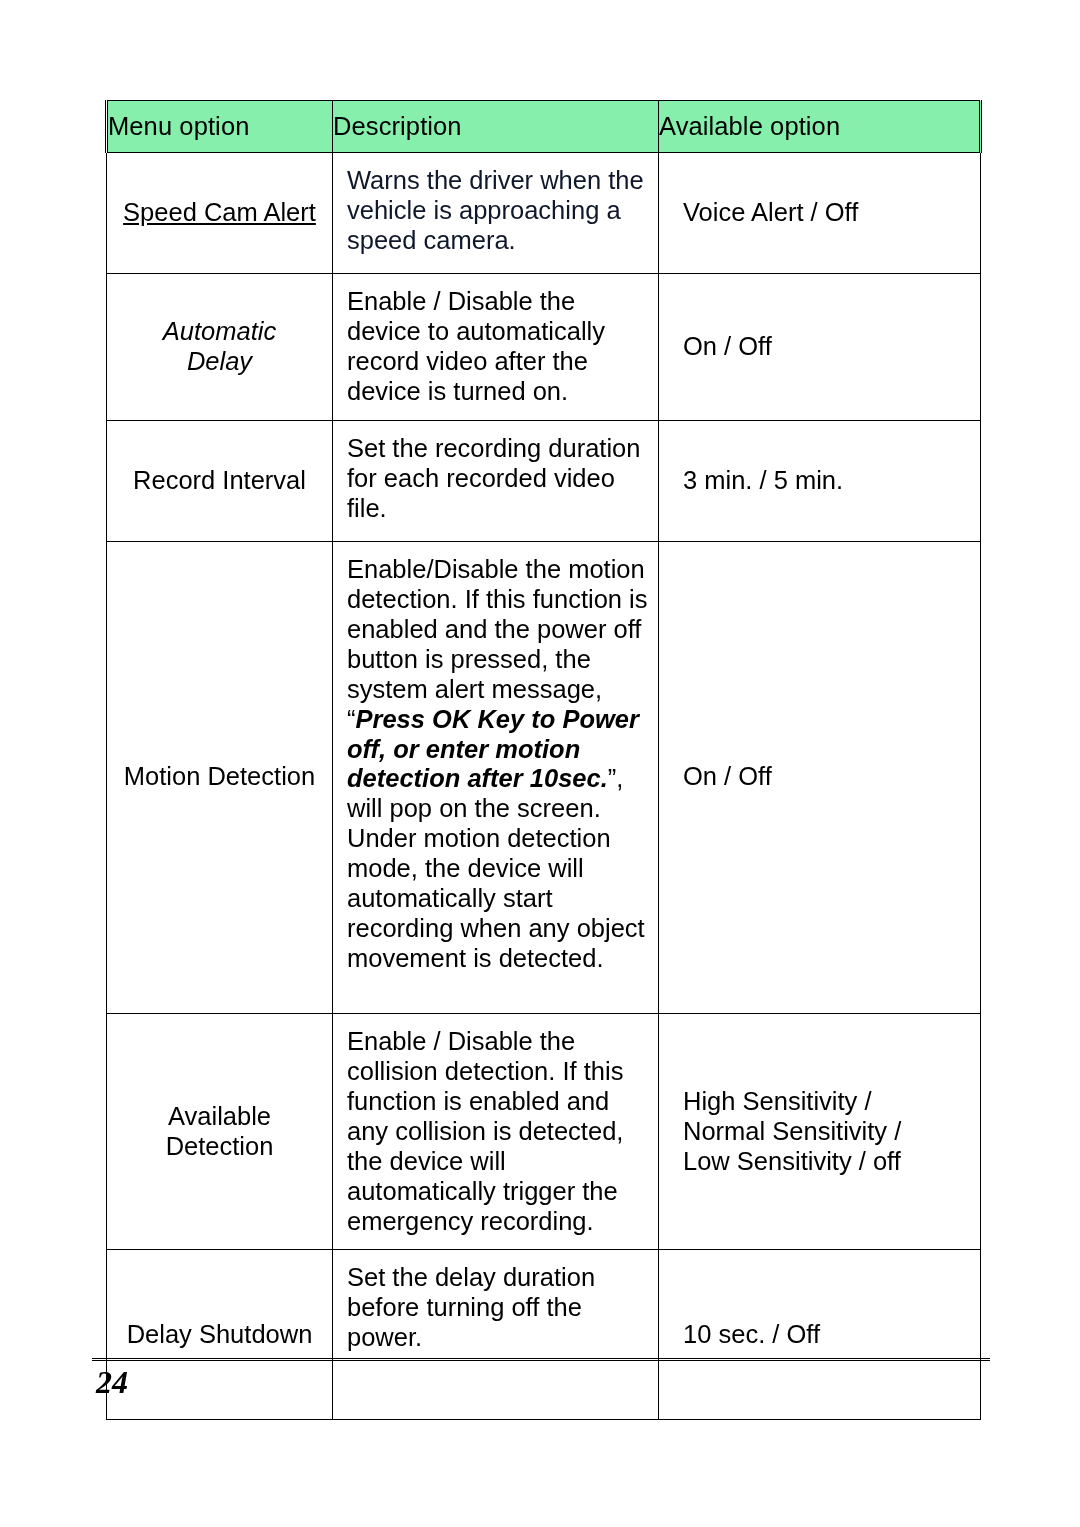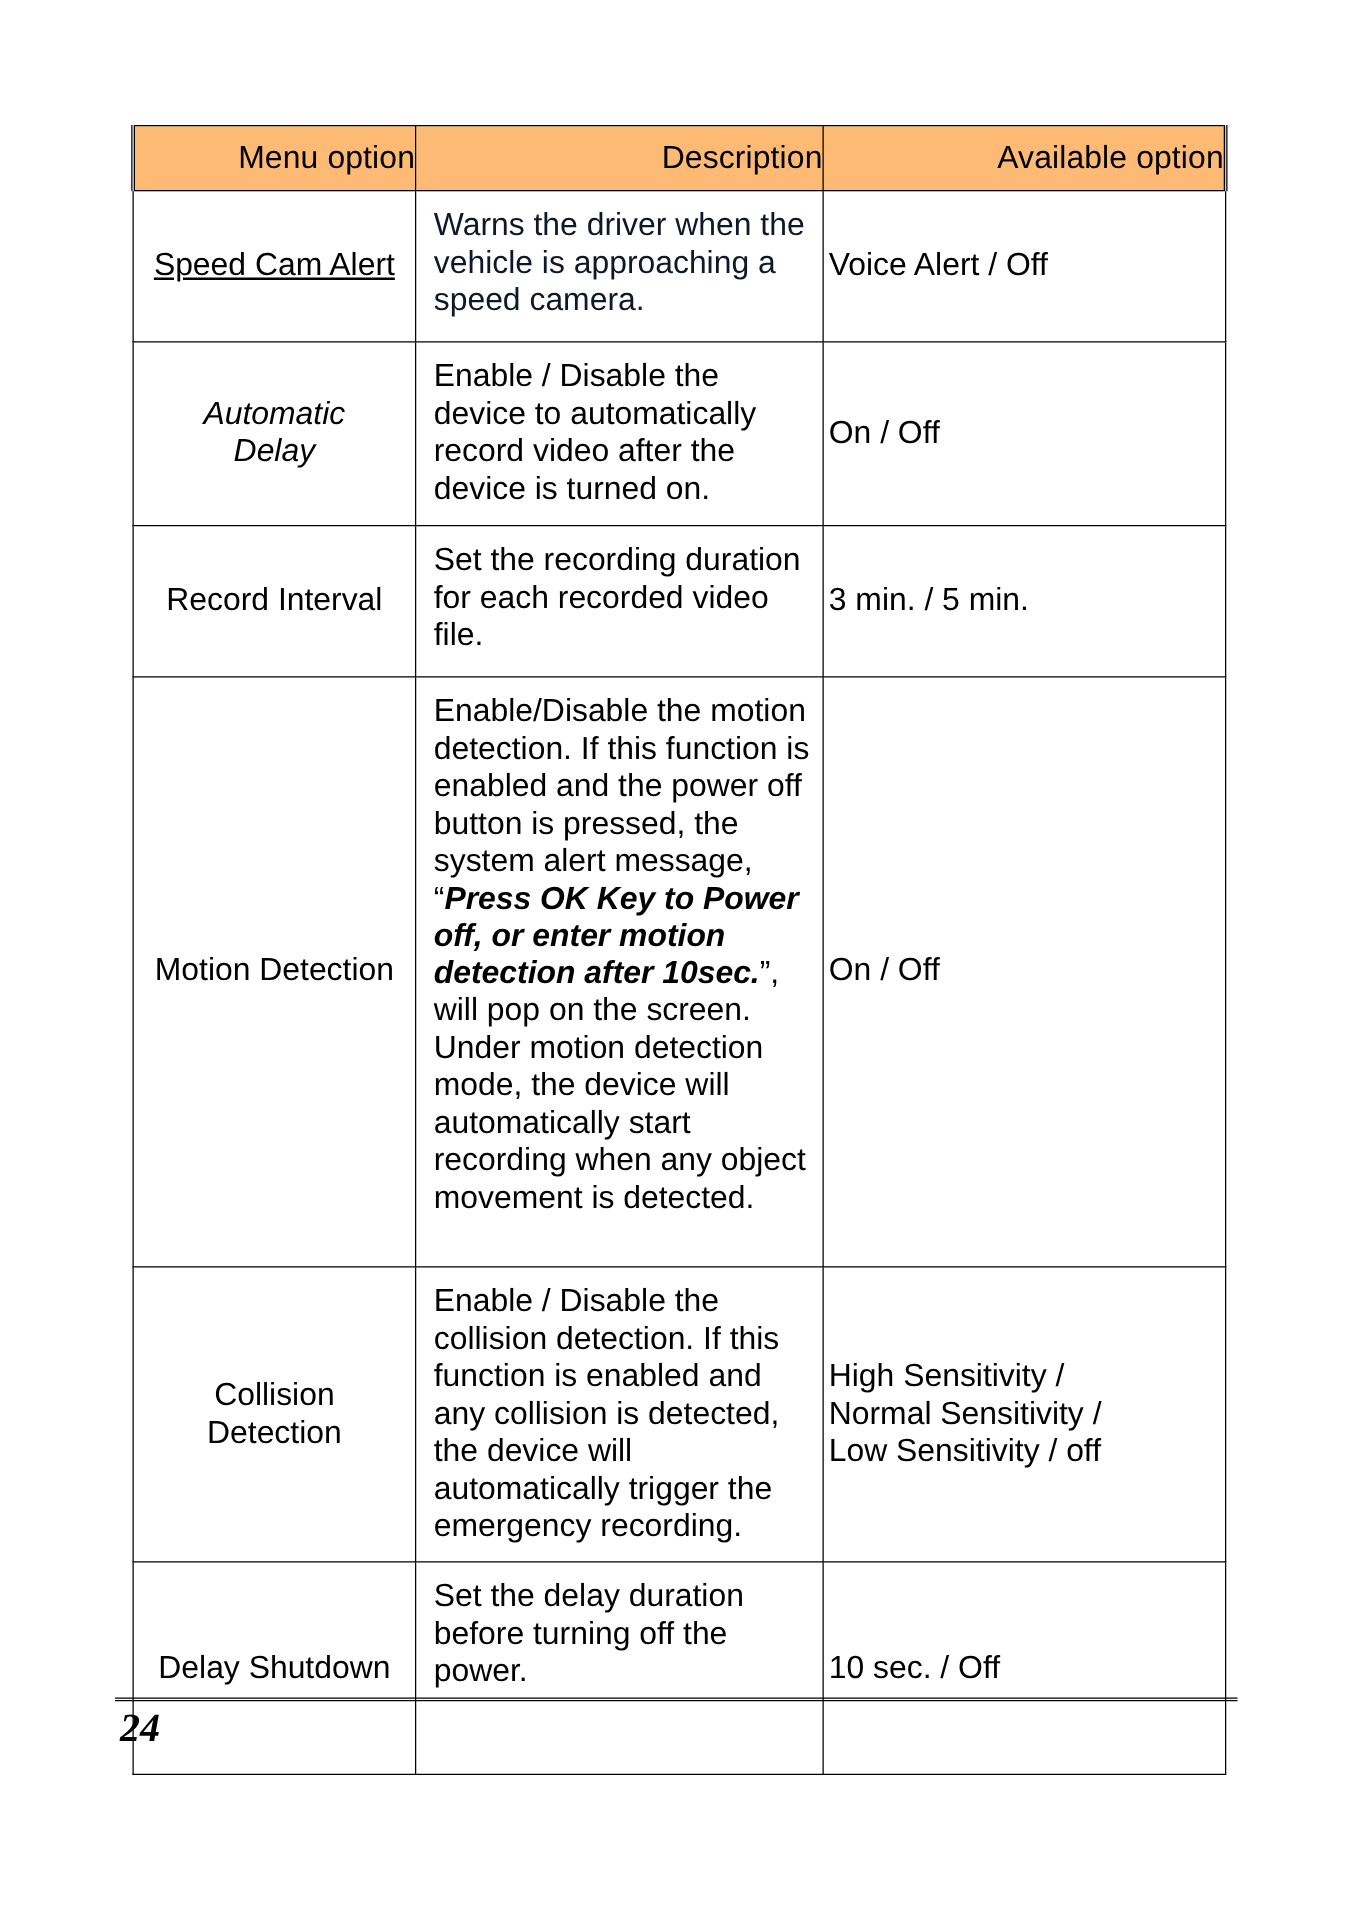--- a/index.html
+++ b/index.html
@@ -45,45 +45,45 @@
     border: 1.6px solid #000000;
     vertical-align: middle;
     font-weight: normal;
     font-size: 25.5px;
     line-height: 1.175;
     padding: 0;
   }
 
   
   thead tr th {
-    background: #fdba74;
+    background: #86efac;
     font-weight: bold;
     font-size: 25px;
-    text-align: right;
+    text-align: left;
     height: 51px;
     border-top: 3.5px double #000000;
     border-bottom: 3.5px double #000000;
     letter-spacing: 0.1px;
   }
   thead tr th.th-first { border-left: 3.5px double #000000; }
   thead tr th.th-last  { border-right: 3.5px double #000000; }
 
   
   td.menu-cell {
     text-align: center;
     padding: 6px 8px;
   }
   td.desc-cell {
     text-align: left;
     padding: 13px 10px 13px 14px;
     vertical-align: top;
   }
   td.avail-cell {
     text-align: left;
-    padding: 6px 10px 6px 4px;
+    padding: 6px 10px 6px 24px;
   }
 
   
   .dim { color: #0f172a; }
 
   .menu-cell .lbl { display: block; }
 
   .emph {
     font-weight: bold;
     font-style: italic;
@@ -160,21 +160,21 @@
       <tr>
         <td class="menu-cell" style="height:459px;">
           <span class="lbl">Motion Detection</span>
         </td>
         <td class="desc-cell"><span>Enable/Disable the motion detection. If this function is enabled and the power off button is pressed, the system alert message, “</span><span class="emph">Press OK Key to Power off, or enter motion detection after 10sec.</span><span>”, will pop on the screen. Under motion detection mode, the device will automatically start recording when any object movement is detected.</span></td>
         <td class="avail-cell">On / Off</td>
       </tr>
 
       <tr>
         <td class="menu-cell" style="height:219px;">
-          <span class="lbl">Collision</span>
+          <span class="lbl">Available</span>
           <span class="lbl">Detection</span>
         </td>
         <td class="desc-cell">Enable / Disable the collision detection. If this function is enabled and any collision is detected, the device will automatically trigger the emergency recording.</td>
         <td class="avail-cell">
           <span class="opt-line">High Sensitivity /</span>
           <span class="opt-line">Normal Sensitivity /</span>
           <span class="opt-line">Low Sensitivity / off</span>
         </td>
       </tr>
 

